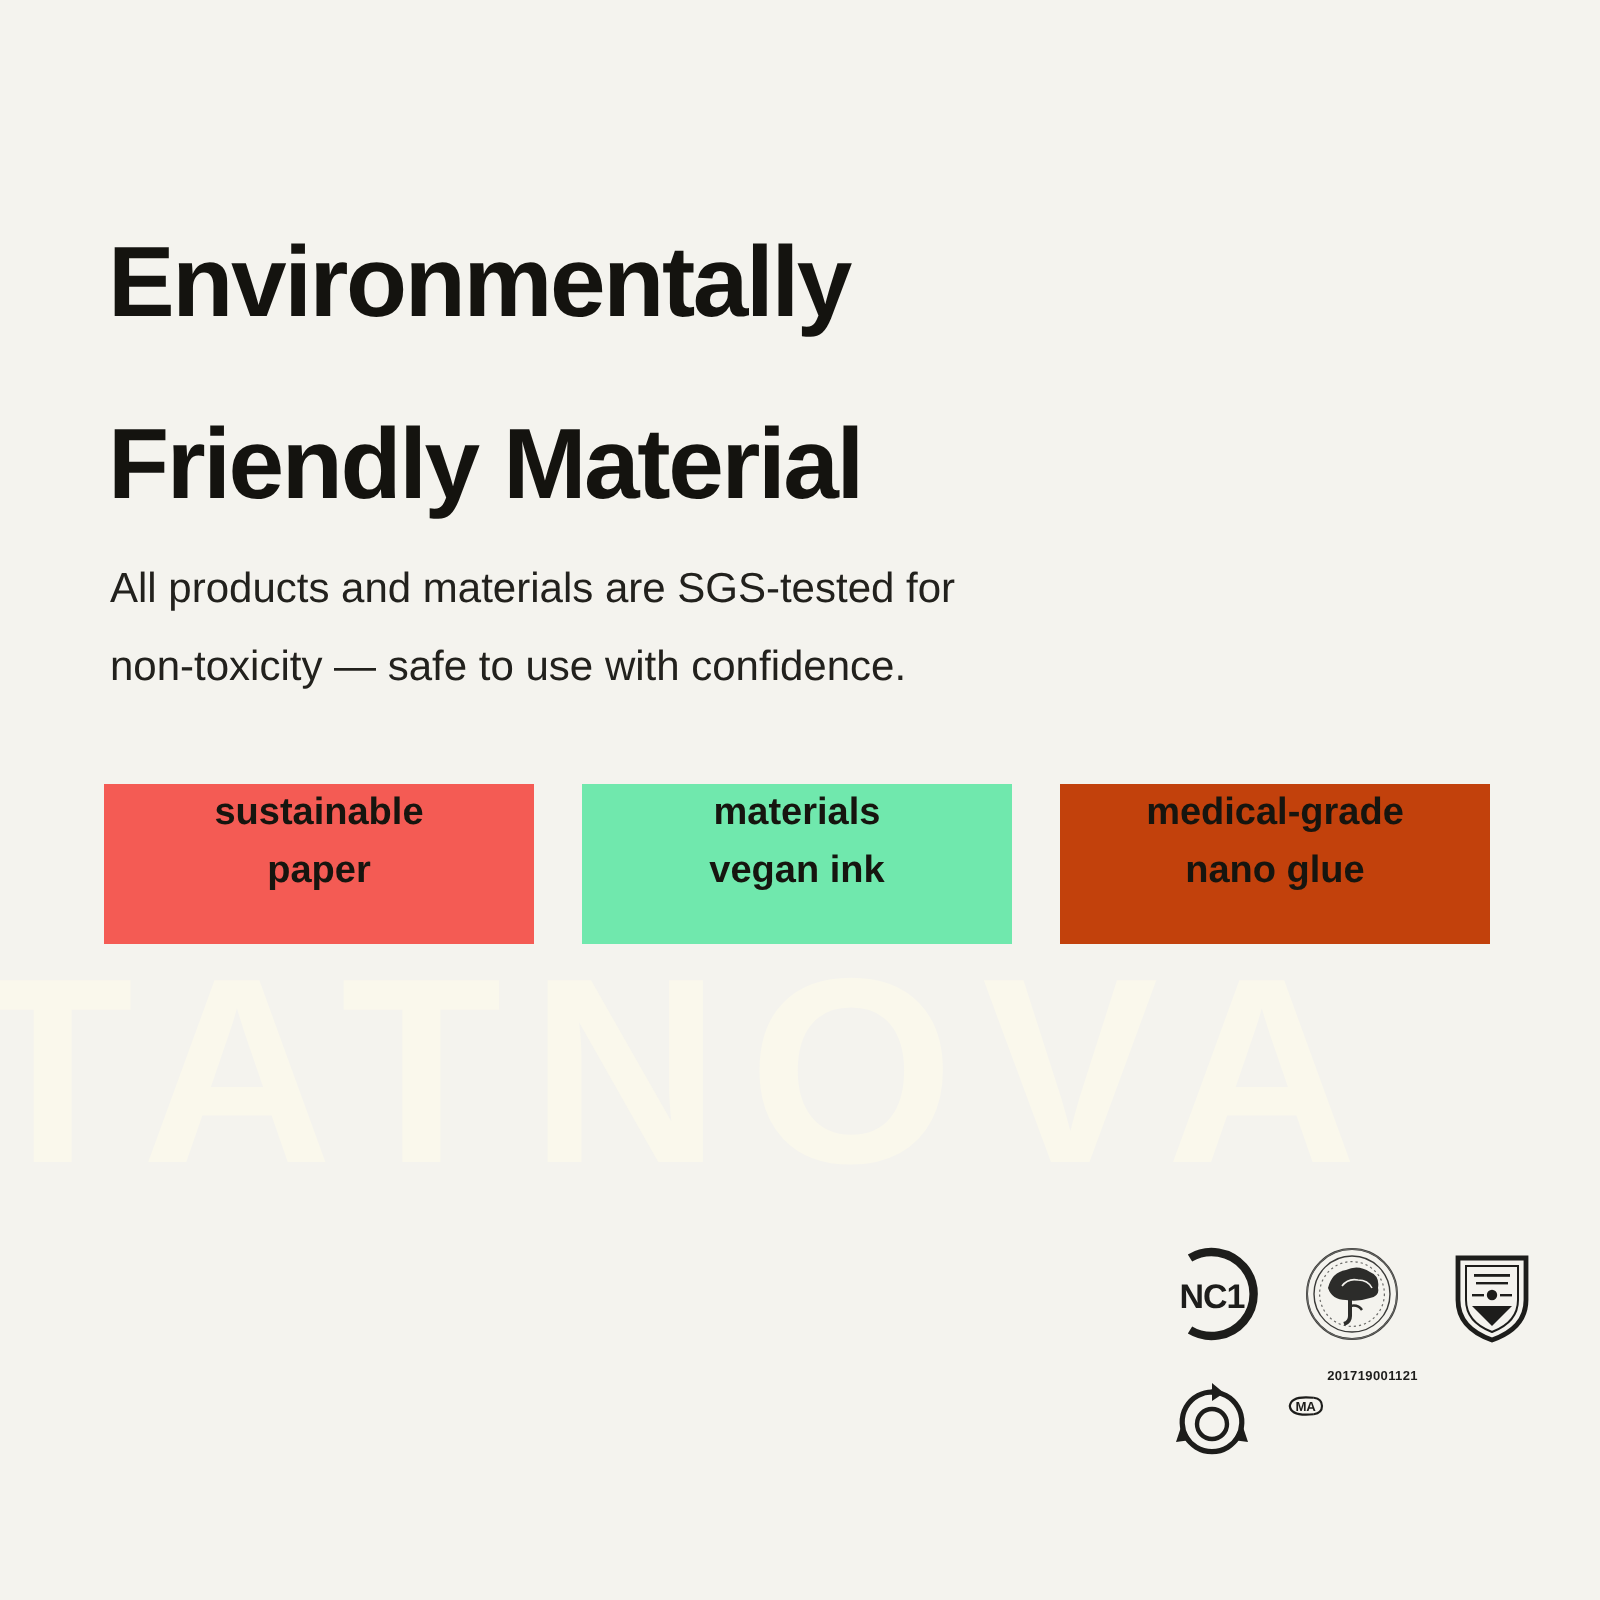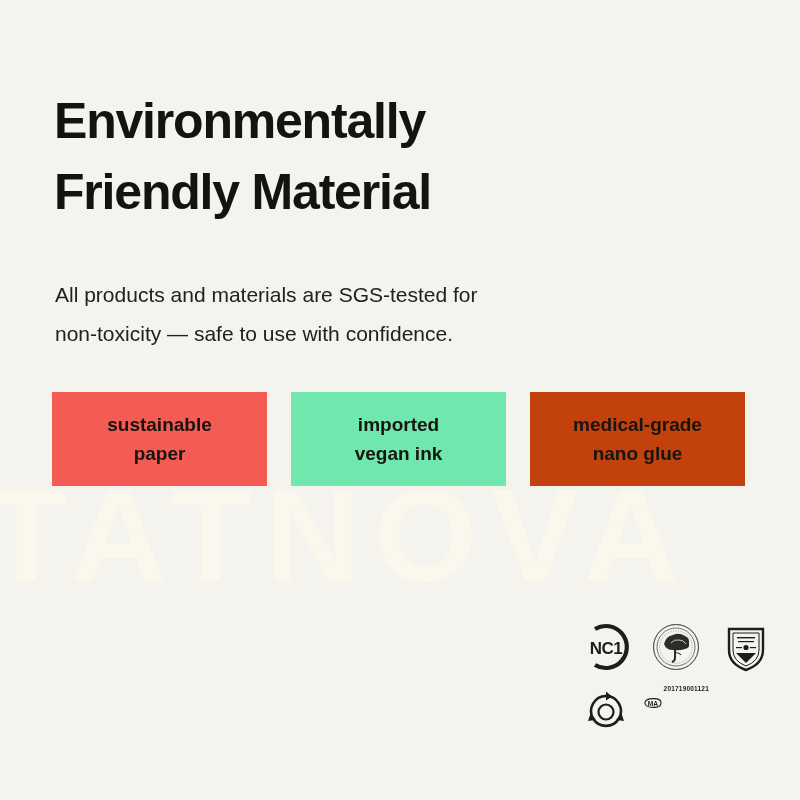--- a/index.html
+++ b/index.html
@@ -44,20 +44,21 @@
     width: 660px;
     font-size: 50px;
     line-height: 1.42;
     font-weight: 700;
     letter-spacing: -1.2px;
     color: #14130f;
     z-index: 2;
   }
   .heading .line {
     display: block;
+    margin-top: 20px;
   }
 
   
   .subcopy {
     position: absolute;
     left: 55px;
     top: 236px;
     width: 600px;
     font-size: 21px;
     line-height: 1.85;
@@ -72,25 +73,24 @@
   .chips {
     position: absolute;
     left: 52px;
     top: 392px;
     display: flex;
     gap: 24px;
     z-index: 2;
   }
   .chip {
     width: 215px;
-    height: 94px;
+    height: 80px;
     display: flex;
     flex-direction: column;
     align-items: center;
-    justify-content: center;
     font-size: 19px;
     font-weight: 700;
     line-height: 1.55;
     color: #16150f;
     text-align: center;
   }
   .chip .chip-line {
     display: block;
   }
 
@@ -149,21 +149,21 @@
   </p>
 
   <div class="chips">
 
     <div class="chip" style="background: rgb(244, 91, 84); color: rgb(22, 21, 15);">
       <span class="chip-line">sustainable</span>
       <span class="chip-line">paper</span>
     </div>
 
     <div class="chip" style="background: rgb(112, 232, 173); color: rgb(22, 21, 15);">
-      <span class="chip-line">imported</span>
+      <span class="chip-line">materials</span>
       <span class="chip-line">vegan ink</span>
     </div>
 
     <div class="chip" style="background: #c2410c; color: rgb(22, 21, 15);">
       <span class="chip-line">medical-grade</span>
       <span class="chip-line">nano glue</span>
     </div>
 
   </div>
 

